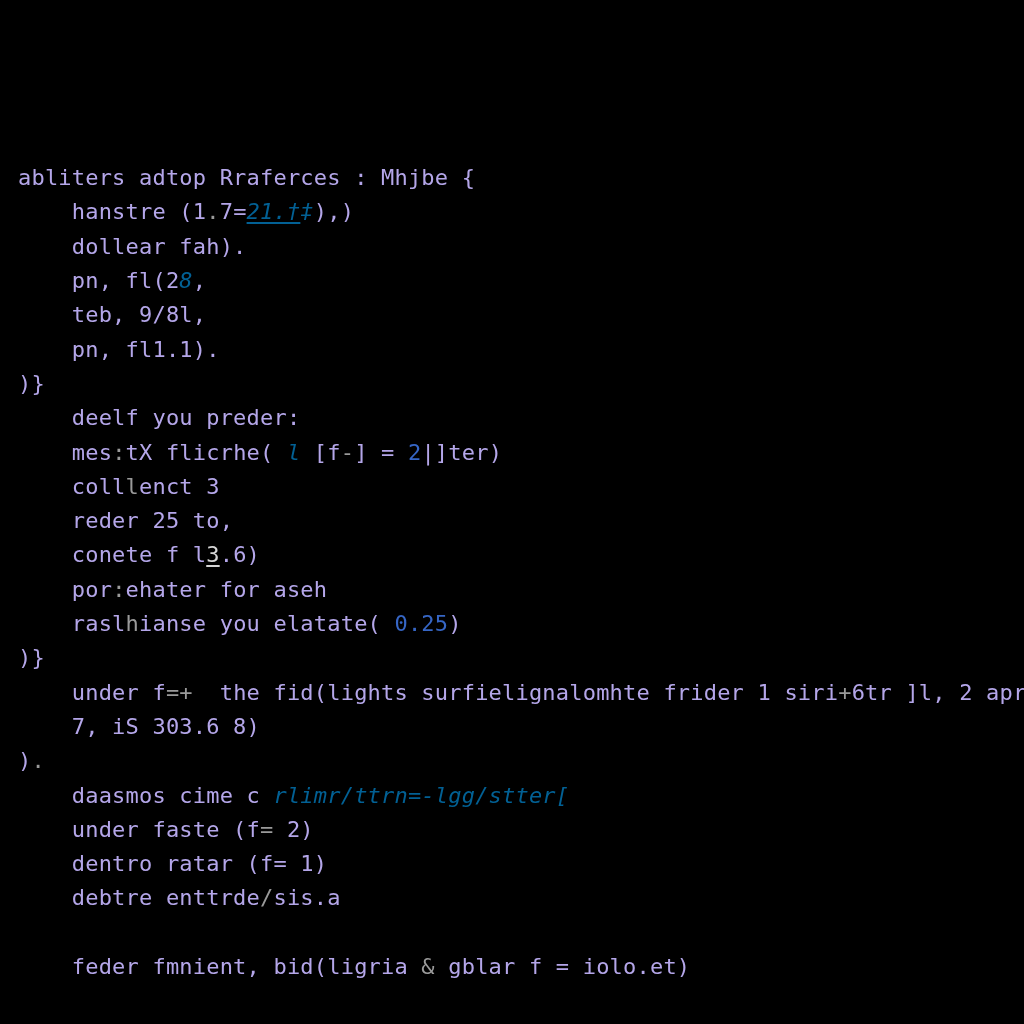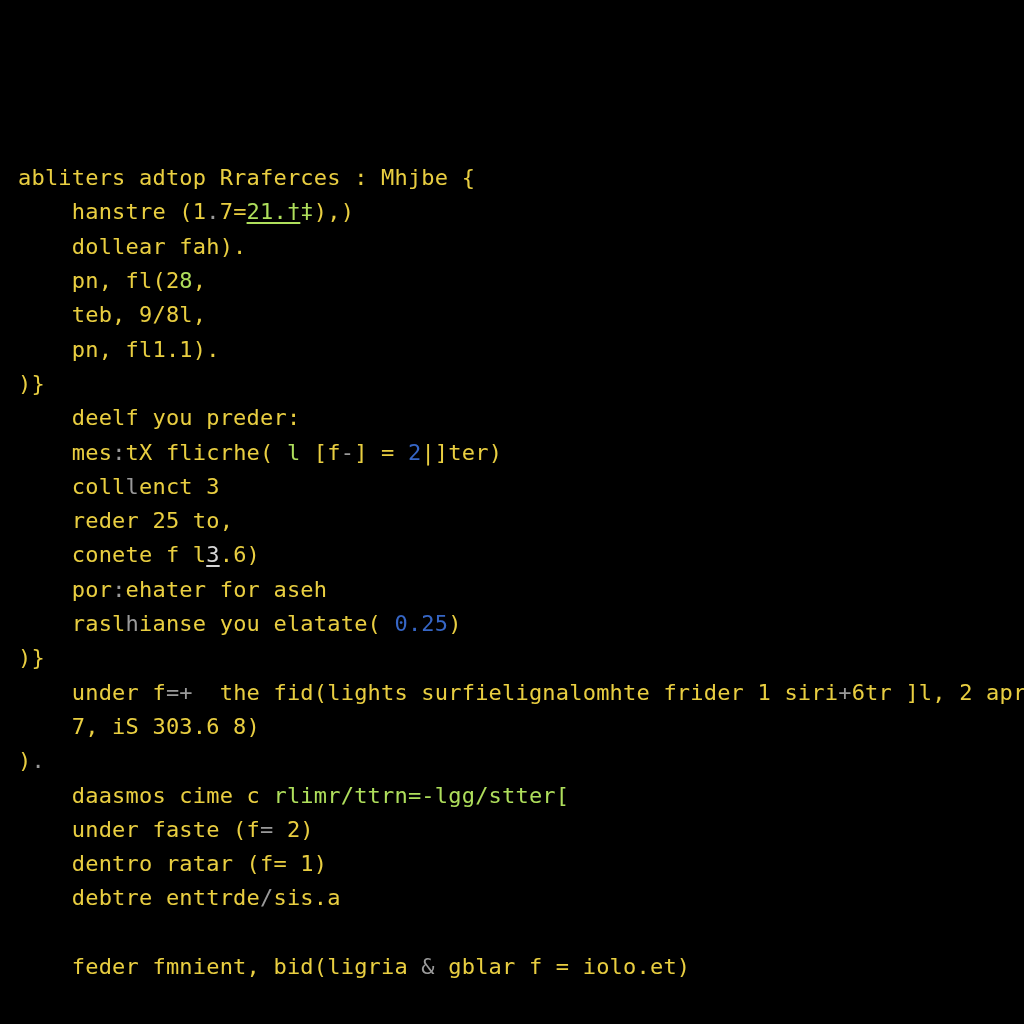--- a/index.html
+++ b/index.html
@@ -13,23 +13,23 @@
     font-family: "Menlo", "Consolas", "DejaVu Sans Mono", monospace;
     font-size: 22px;
     line-height: 34.3px;
     color: #e8e8e8;
     padding: 24px 18px 0 18px;
     white-space: pre;
     letter-spacing: 0.2px;
     font-weight: 500;
   }
   .line { display: block; }
-  .k-normal { color: #fde047; }
+  .k-normal { color: #c4b5fd; }
   .k-num    { color: #3b6fd6; }   
-  .k-lit    { color: #bef264; }   
+  .k-lit    { color: #0369a1; font-style: italic; }   
   .k-u      { text-decoration: underline; text-decoration-thickness: 2px; text-underline-offset: 3px; }
   .k-faint  { color: #a8a8a8; }
   .dim      { opacity: 0.92; }
 </style>
 </head>
 <body>
 
 
 
 <div id="code-root"><div class="line dim"><span class="k-normal">abliters adtop Rraferces : Mhjbe {</span></div><div class="line dim"><span>    </span><span class="k-normal">hanstre (1</span><span class="k-faint">.</span><span class="k-normal">7=</span><span class="k-lit k-u">21.†</span><span class="k-lit">‡</span><span class="k-normal">),)</span></div><div class="line dim"><span>    </span><span class="k-normal">dollear fah).</span></div><div class="line dim"><span>    </span><span class="k-normal">pn, fl(2</span><span class="k-lit">8</span><span class="k-normal">,</span></div><div class="line dim"><span>    </span><span class="k-normal">teb, 9/8l,</span></div><div class="line dim"><span>    </span><span class="k-normal">pn, fl1.1).</span></div><div class="line dim"><span class="k-normal">)}</span></div><div class="line dim"><span>    </span><span class="k-normal">deelf you preder:</span></div><div class="line dim"><span>    </span><span class="k-normal">mes</span><span class="k-faint">:</span><span class="k-normal">tX flicrhe( </span><span class="k-lit">l</span><span class="k-normal"> [f</span><span class="k-faint">-</span><span class="k-normal">] = </span><span class="k-num">2</span><span class="k-normal">|]ter)</span></div><div class="line dim"><span>    </span><span class="k-normal">coll</span><span class="k-faint">l</span><span class="k-normal">enct 3</span></div><div class="line dim"><span>    </span><span class="k-normal">reder 25 to,</span></div><div class="line dim"><span>    </span><span class="k-normal">conete f l</span><span class="k-u">3</span><span class="k-normal">.6)</span></div><div class="line dim"><span>    </span><span class="k-normal">por</span><span class="k-faint">:</span><span class="k-normal">ehater for aseh</span></div><div class="line dim"><span>    </span><span class="k-normal">rasl</span><span class="k-faint">h</span><span class="k-normal">ianse you elatate( </span><span class="k-num">0.25</span><span class="k-normal">)</span></div><div class="line dim"><span class="k-normal">)}</span></div><div class="line dim"><span>    </span><span class="k-normal">under f</span><span class="k-faint">=+</span><span class="k-normal">  the fid(lights surfielignalomhte frider 1 siri</span><span class="k-faint">+</span><span class="k-normal">6tr ]l, 2 apr).</span></div><div class="line dim"><span>    </span><span class="k-normal">7, iS 303.6 8)</span></div><div class="line dim"><span class="k-normal">)</span><span class="k-faint">.</span></div><div class="line dim"><span>    </span><span class="k-normal">daasmos cime c </span><span class="k-lit">rlimr/ttrn=-lgg/stter[</span></div><div class="line dim"><span>    </span><span class="k-normal">under faste (f</span><span class="k-faint">=</span><span class="k-normal"> 2)</span></div><div class="line dim"><span>    </span><span class="k-normal">dentro ratar (f= 1)</span></div><div class="line dim"><span>    </span><span class="k-normal">debtre enttrde</span><span class="k-faint">/</span><span class="k-normal">sis.a</span></div><div class="line dim"><span class="k-normal"> </span></div><div class="line dim"><span>    </span><span class="k-normal">feder fmnient, bid(ligria </span><span class="k-faint">&amp;</span><span class="k-normal"> gblar f = iolo.et)</span></div><div class="line dim"><span class="k-normal"> </span></div><div class="line dim"><span>    </span><span class="k-normal">under fmnient, sid(ligral ganters f = no </span><span class="k-faint">a</span><span class="k-normal">rst am pula.</span></div></div>

